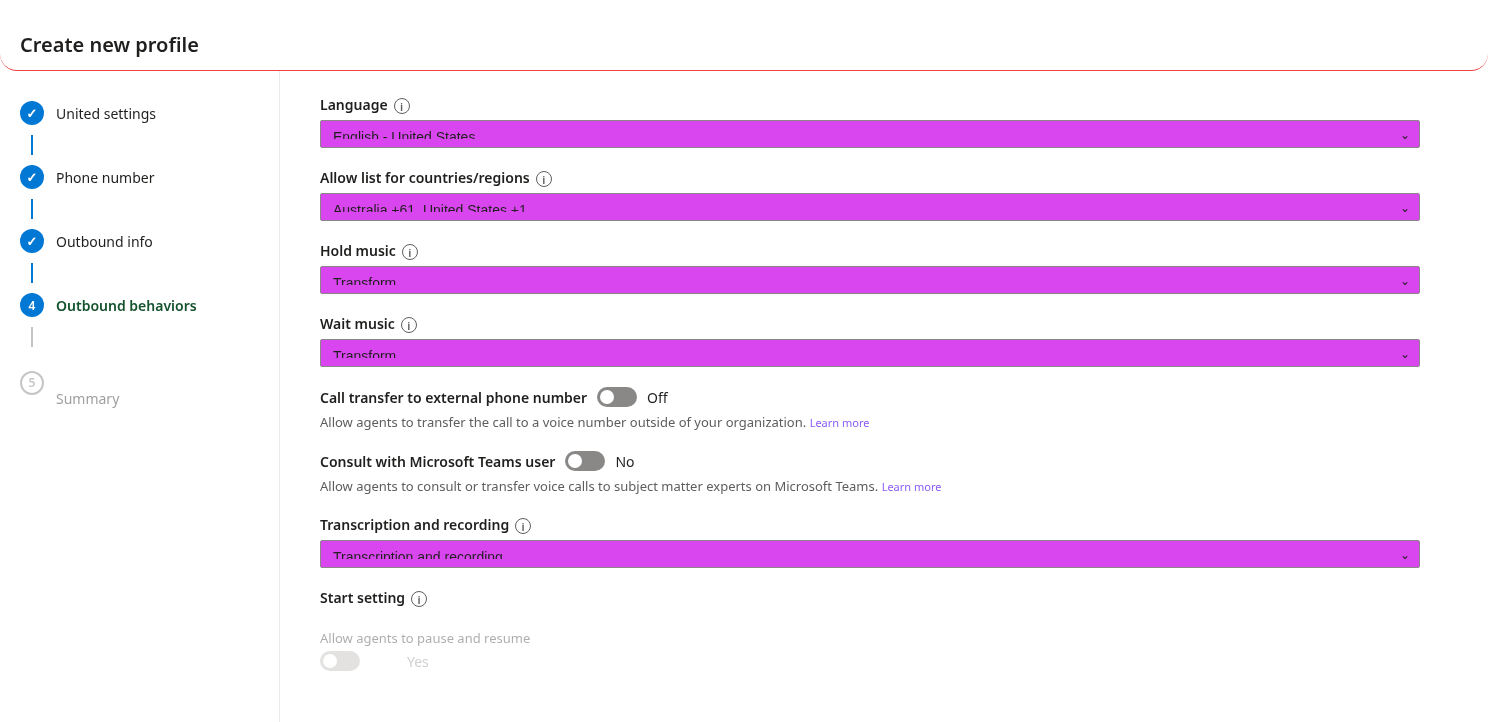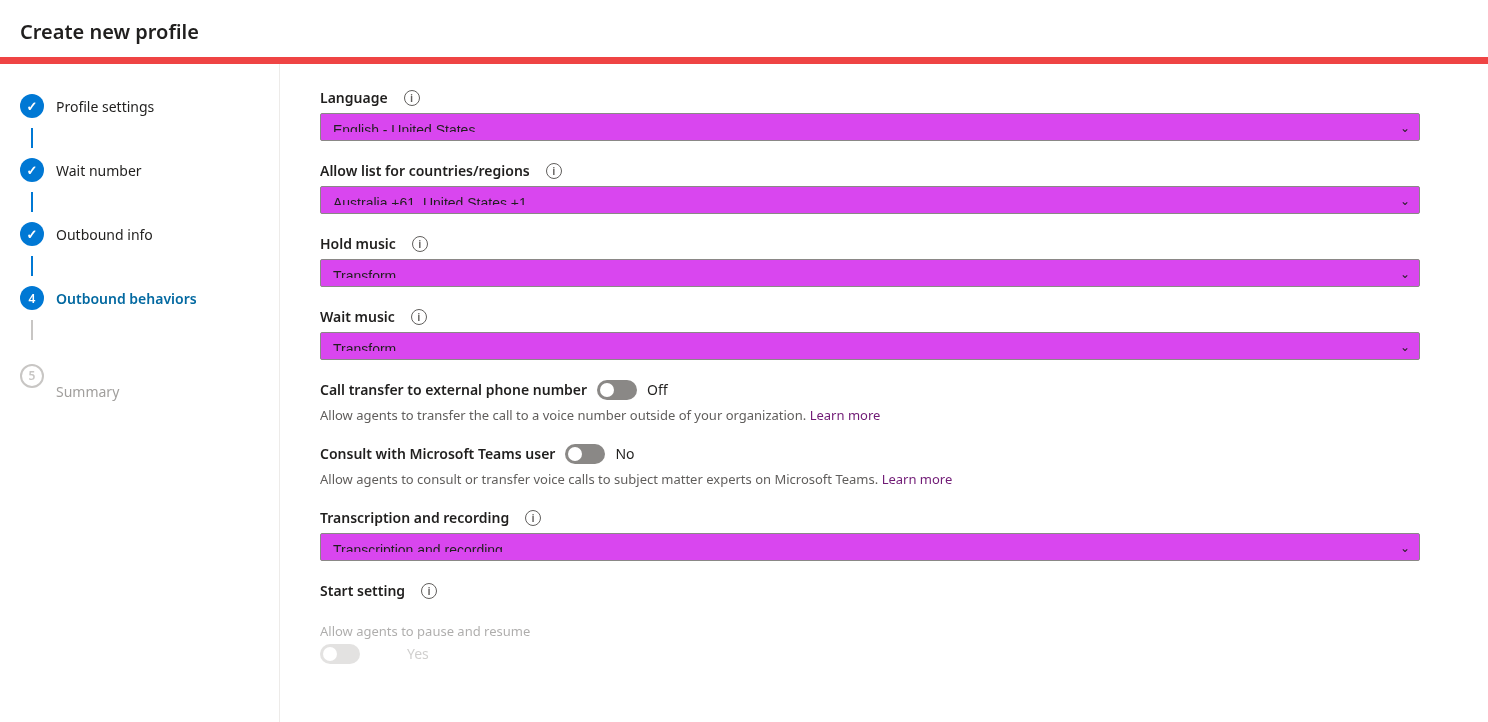--- a/index.html
+++ b/index.html
@@ -6,22 +6,23 @@
     body {
       font-family: 'Segoe UI', system-ui, -apple-system, sans-serif;
       font-size: 14px;
       color: #201f1e;
       background: #ffffff;
       height: 722px;
       overflow: hidden;
     }
 
     .page-header {
-      padding: 18px 20px 12px 20px;
-      border-bottom: 7px solid #ef4444;
+      padding: 31px 20px 12px 20px;
+      border-bottom: 1px solid #ef4444;
+      border-radius: 17px;
     }
 
     .page-title {
       font-size: 20px;
       font-weight: 600;
       color: #201f1e;
     }
 
     .main-layout {
       display: flex;
@@ -76,21 +77,21 @@
       font-size: 13px;
     }
 
     .sidebar-label {
       font-size: 14px;
       color: #201f1e;
     }
 
     .sidebar-label.active {
       font-weight: 600;
-      color: #0369a1;
+      color: #14532d;
     }
 
     .sidebar-label.inactive {
       color: #a19f9d;
       margin-top: 32px;
     }
 
     
     .sidebar-connector {
       width: 2px;
@@ -113,22 +114,22 @@
     .form-section {
       max-width: 1100px;
     }
 
     .form-group {
       margin-bottom: 20px;
     }
 
     .form-label {
       display: flex;
-      align-items: center;
-      gap: 16px;
+      align-items: flex-end;
+      gap: 6px;
       font-size: 14px;
       font-weight: 600;
       color: #201f1e;
       margin-bottom: 6px;
     }
 
     .info-icon {
       width: 16px;
       height: 16px;
       border-radius: 50%;
@@ -174,20 +175,21 @@
     .toggle-row {
       display: flex;
       align-items: flex-start;
       margin-bottom: 20px;
       flex-direction: column;
       gap: 4px;
     }
 
     .toggle-header {
       display: flex;
+      align-items: center;
       gap: 10px;
     }
 
     .toggle-label {
       font-size: 14px;
       font-weight: 600;
       color: #201f1e;
     }
 
     .toggle-switch {
@@ -232,23 +234,23 @@
       color: #201f1e;
     }
 
     .toggle-description {
       font-size: 13px;
       color: #605e5c;
       margin-top: 2px;
     }
 
     .learn-more {
-      color: #701a75;
+      color: #8b5cf6;
       text-decoration: none;
-      font-size: 13px;
+      font-size: 11px;
     }
 
     
     .toggle-track.manual {
       background: #8a8886;
     }
 
     .toggle-disabled-row {
       opacity: 0.5;
     }
@@ -265,29 +267,29 @@
 </div>
 
 <div class="main-layout">
 
   <nav class="sidebar">
 
     <div class="sidebar-item">
       <div class="step-circle completed">
         <span class="step-check">✓</span>
       </div>
-      <span class="sidebar-label">Profile settings</span>
+      <span class="sidebar-label">United settings</span>
     </div>
     <div class="sidebar-connector"></div>
 
     <div class="sidebar-item">
       <div class="step-circle completed">
         <span class="step-check">✓</span>
       </div>
-      <span class="sidebar-label">Wait number</span>
+      <span class="sidebar-label">Phone number</span>
     </div>
     <div class="sidebar-connector"></div>
 
     <div class="sidebar-item">
       <div class="step-circle completed">
         <span class="step-check">✓</span>
       </div>
       <span class="sidebar-label">Outbound info</span>
     </div>
     <div class="sidebar-connector"></div>

